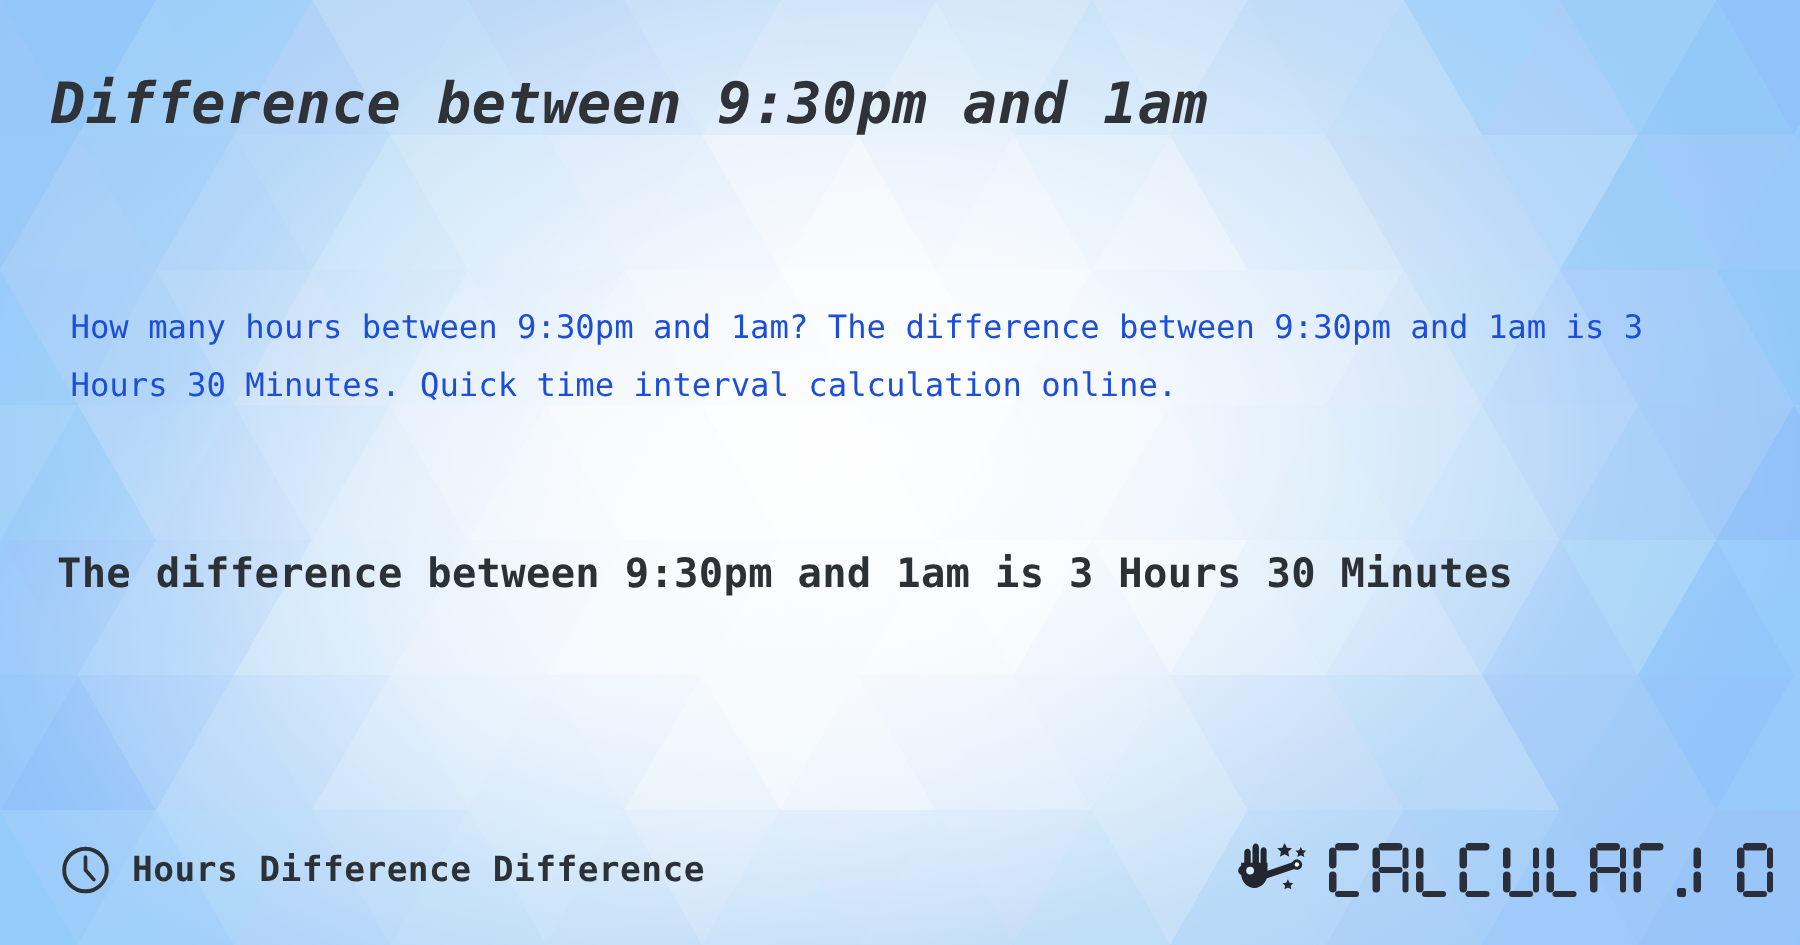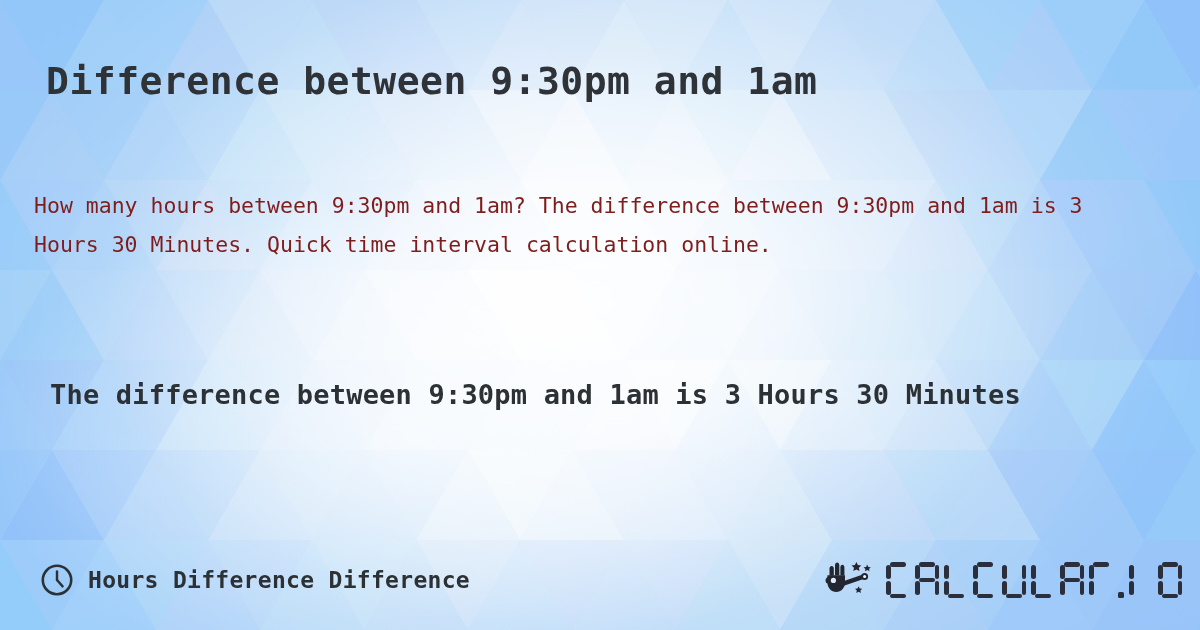--- a/index.html
+++ b/index.html
@@ -52,47 +52,48 @@
     position: absolute;
     inset: 0;
     z-index: 3;
   }
 
   .page-title {
     position: absolute;
     left: 34px;
     top: 46px;
     width: 1140px;
-    margin: 12px;
+    margin: 0;
     font-size: 38px;
     line-height: 46px;
     font-weight: bold;
     letter-spacing: 0.5px;
     color: #2f3338;
     white-space: nowrap;
+    font-style: italic;
   }
 
   .intro-paragraph {
     position: absolute;
     left: 34px;
     top: 186px;
     width: 1080px;
-    margin: 0;
+    margin: 13px;
     font-size: 21.5px;
     line-height: 39px;
     font-weight: normal;
-    color: #7f1d1d;
+    color: #1d4ed8;
   }
 
   .result-heading {
     position: absolute;
     left: 34px;
     top: 355px;
     width: 1060px;
-    margin: 16px;
+    margin: 4px;
     font-size: 27px;
     line-height: 48px;
     font-weight: bold;
     letter-spacing: 0.2px;
     color: #2c3136;
   }
 
   
   .footer {
     position: absolute;

